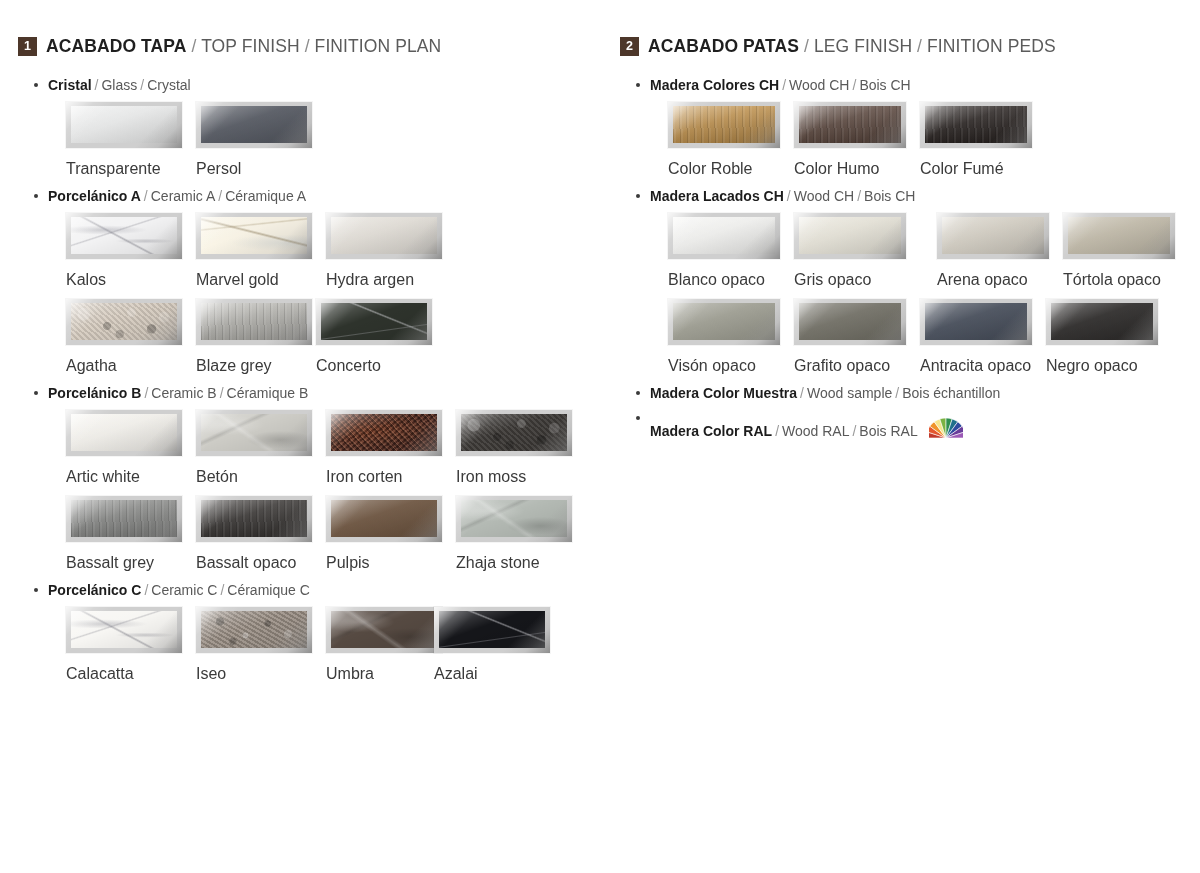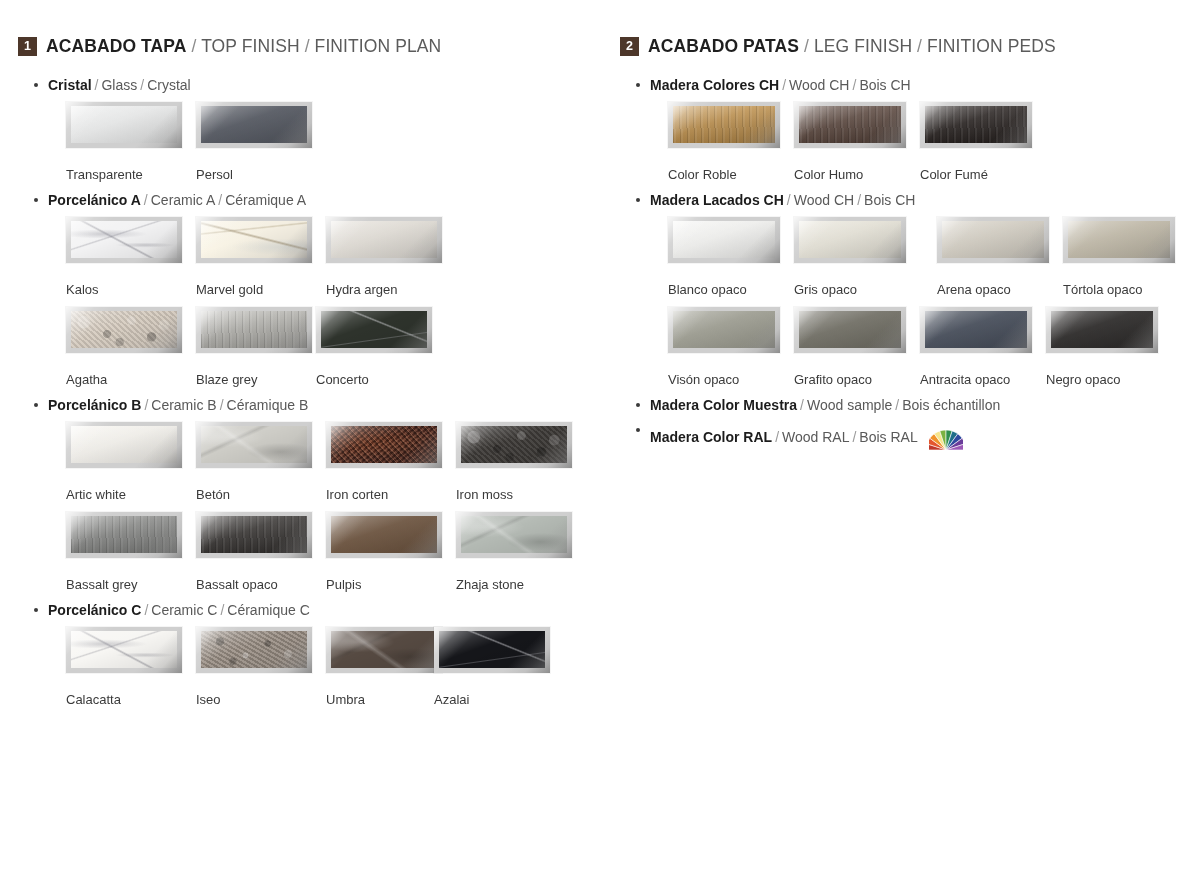--- a/index.html
+++ b/index.html
@@ -38,21 +38,21 @@
     font-size: 17.5px;
     letter-spacing: .1px;
   }
   .sec-title .es { font-weight: bold; color: #1f1f1f; }
   .sec-title .sep { color: #8c8c8c; font-weight: normal; }
   .sec-title .alt { color: #5b5b5b; font-weight: normal; }
 
   
   .group { margin-bottom: 2px; }
   .group-head {
-    display: flex; align-items: center;
+    display: flex; align-items: flex-end;
     font-size: 14px;
     margin: 0 0 9px 0;
     padding-left: 30px;
     position: relative;
     white-space: nowrap;
   }
   .group-head .bullet {
     position: absolute; left: 16px; top: 6px;
     width: 4px; height: 4px;
     background: #3a3a3a;
@@ -90,23 +90,23 @@
       linear-gradient(135deg, rgba(255,255,255,.85) 0%, rgba(255,255,255,.15) 18%, rgba(255,255,255,0) 30%),
       linear-gradient(315deg, rgba(120,120,120,.75) 0%, rgba(150,150,150,.25) 16%, rgba(0,0,0,0) 30%);
     pointer-events: none;
   }
   .swatch .gloss {
     position: absolute; inset: 0;
     background: linear-gradient(160deg, rgba(255,255,255,.30) 0%, rgba(255,255,255,0) 42%, rgba(0,0,0,.10) 100%);
     pointer-events: none;
   }
   .swatch-label {
-    font-size: 13px;
+    font-size: 16px;
     color: #3a3a3a;
-    margin-top: 19px;
+    margin-top: 12px;
     white-space: nowrap;
   }
 
   
   .tx { position: absolute; inset: 0; }
   .tx-marble {
     background:
       radial-gradient(ellipse 60% 18% at 30% 35%, rgba(140,140,150,.40), rgba(0,0,0,0) 70%),
       radial-gradient(ellipse 40% 10% at 70% 65%, rgba(130,130,140,.35), rgba(0,0,0,0) 70%),
       linear-gradient(28deg, rgba(0,0,0,0) 44%, rgba(120,120,130,.45) 46%, rgba(0,0,0,0) 48%),

